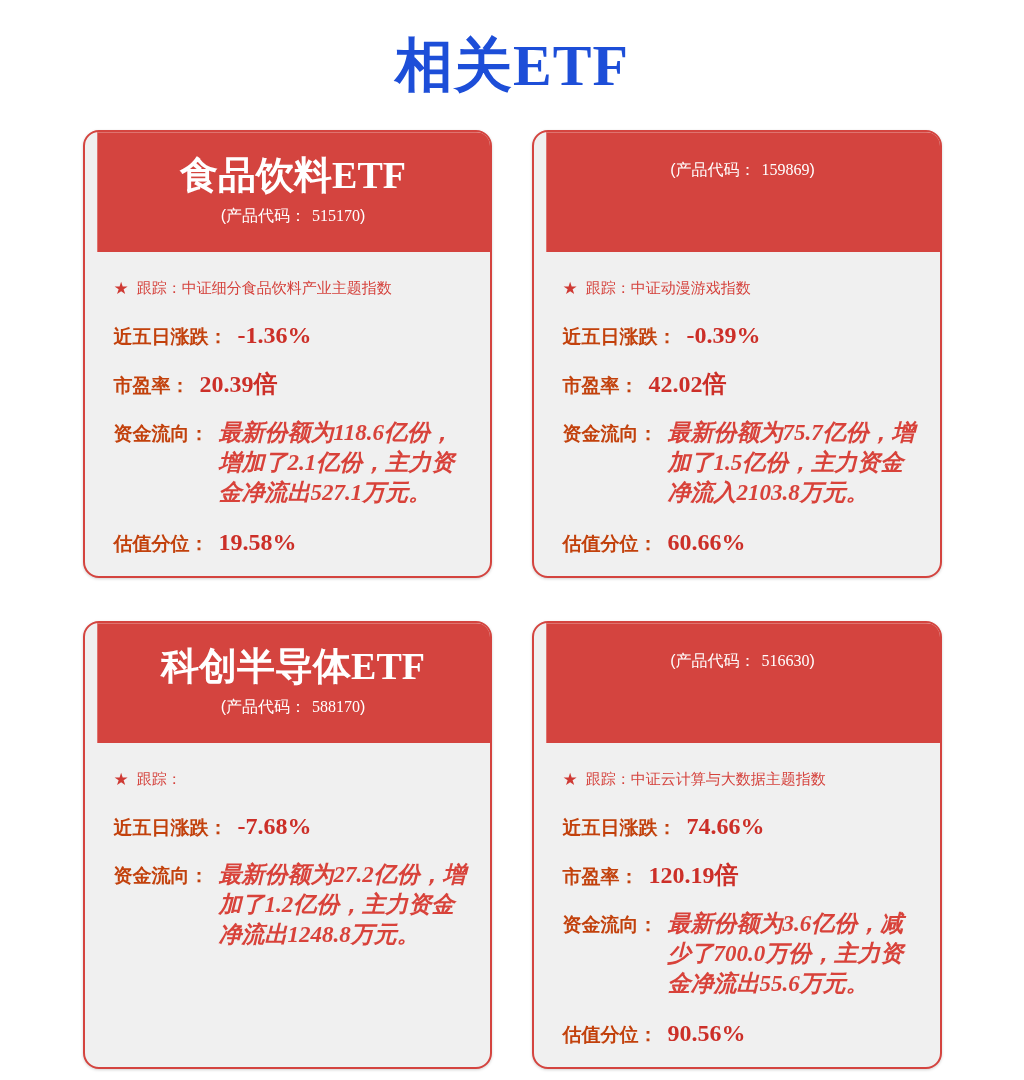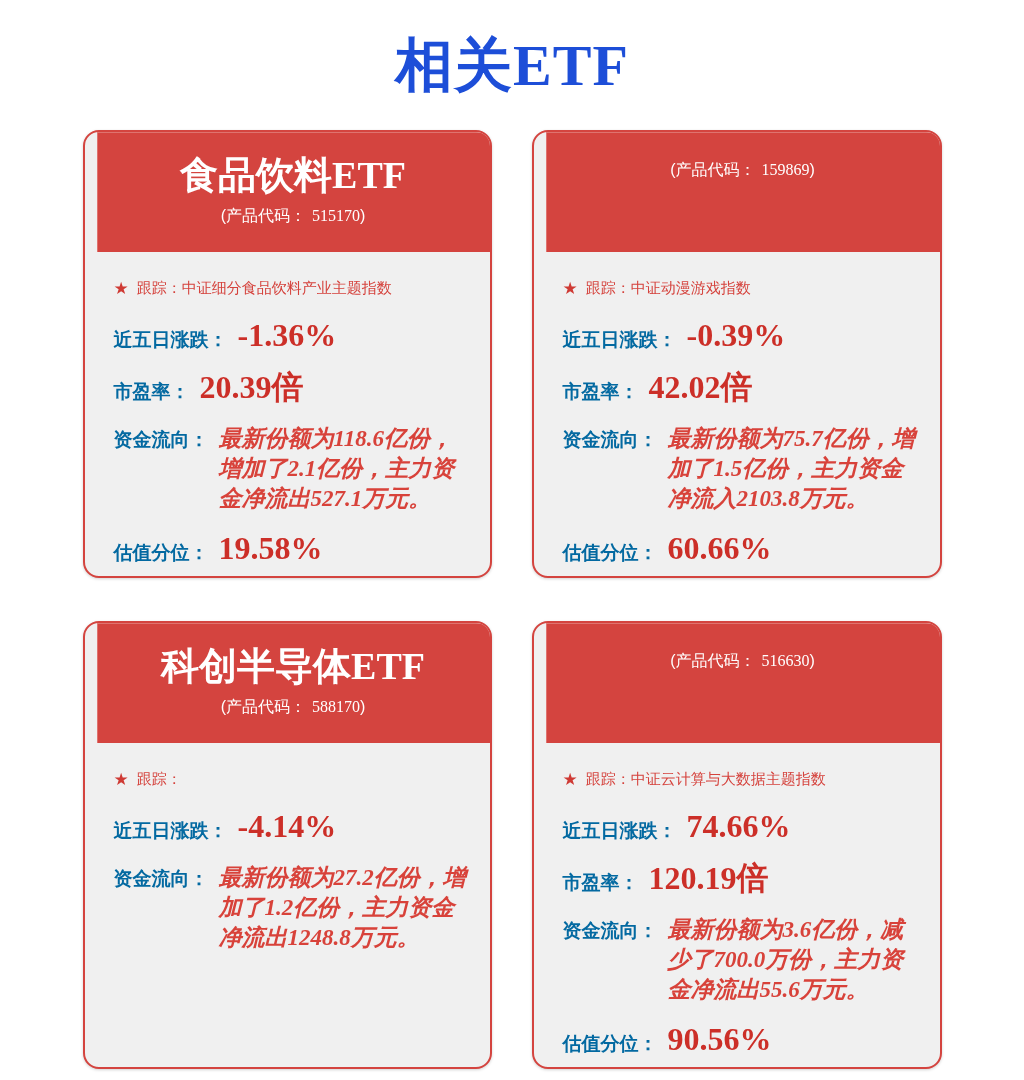--- a/index.html
+++ b/index.html
@@ -56,28 +56,28 @@
     color:#d5423c;font-size:15px;line-height:20px;
     margin-bottom:22px;
   }
   .star{font-size:17px;line-height:17px;margin-right:8px;color:#cf3a34;}
   .track-index{}
   .stat-row{
     display:flex;align-items:baseline;
     margin-bottom:19px;
   }
   .stat-label{
-    color:#0369a1;font-size:19px;font-weight:bold;
+    color:#c2410c;font-size:19px;font-weight:bold;
     white-space:nowrap;line-height:26px;
   }
   .stat-value{
     font-family:"Liberation Serif", serif;
     font-weight:bold;
     color:#cc2f28;
-    font-size:32px;line-height:30px;
+    font-size:24px;line-height:30px;
     margin-left:10px;
   }
   .flow-value{
     color:#d8423a;
     font-size:23px;line-height:30px;font-style:italic;
   }
 </style>
 </head>
 <body>
 
@@ -151,21 +151,21 @@
         <h2 class="card-title"><span class="cn">科创半导体</span><span class="latin">ETF</span></h2>
         <div class="card-code"><span>(产品代码：</span><span class="code-num">588170</span><span>)</span></div>
       </header>
       <div class="card-body">
         <div class="track-row">
           <span class="star">★</span>
           <span class="track-label">跟踪：</span>
         </div>
         <div class="stat-row">
           <span class="stat-label">近五日涨跌：</span>
-          <span class="stat-value">-4.14%</span>
+          <span class="stat-value">-7.68%</span>
         </div>
 
         <div class="stat-row">
           <span class="stat-label">资金流向：</span>
           <span class="stat-value flow-value">最新份额为27.2亿份，增加了1.2亿份，主力资金净流出1248.8万元。</span>
         </div>
 
       </div>
     </section>
 

